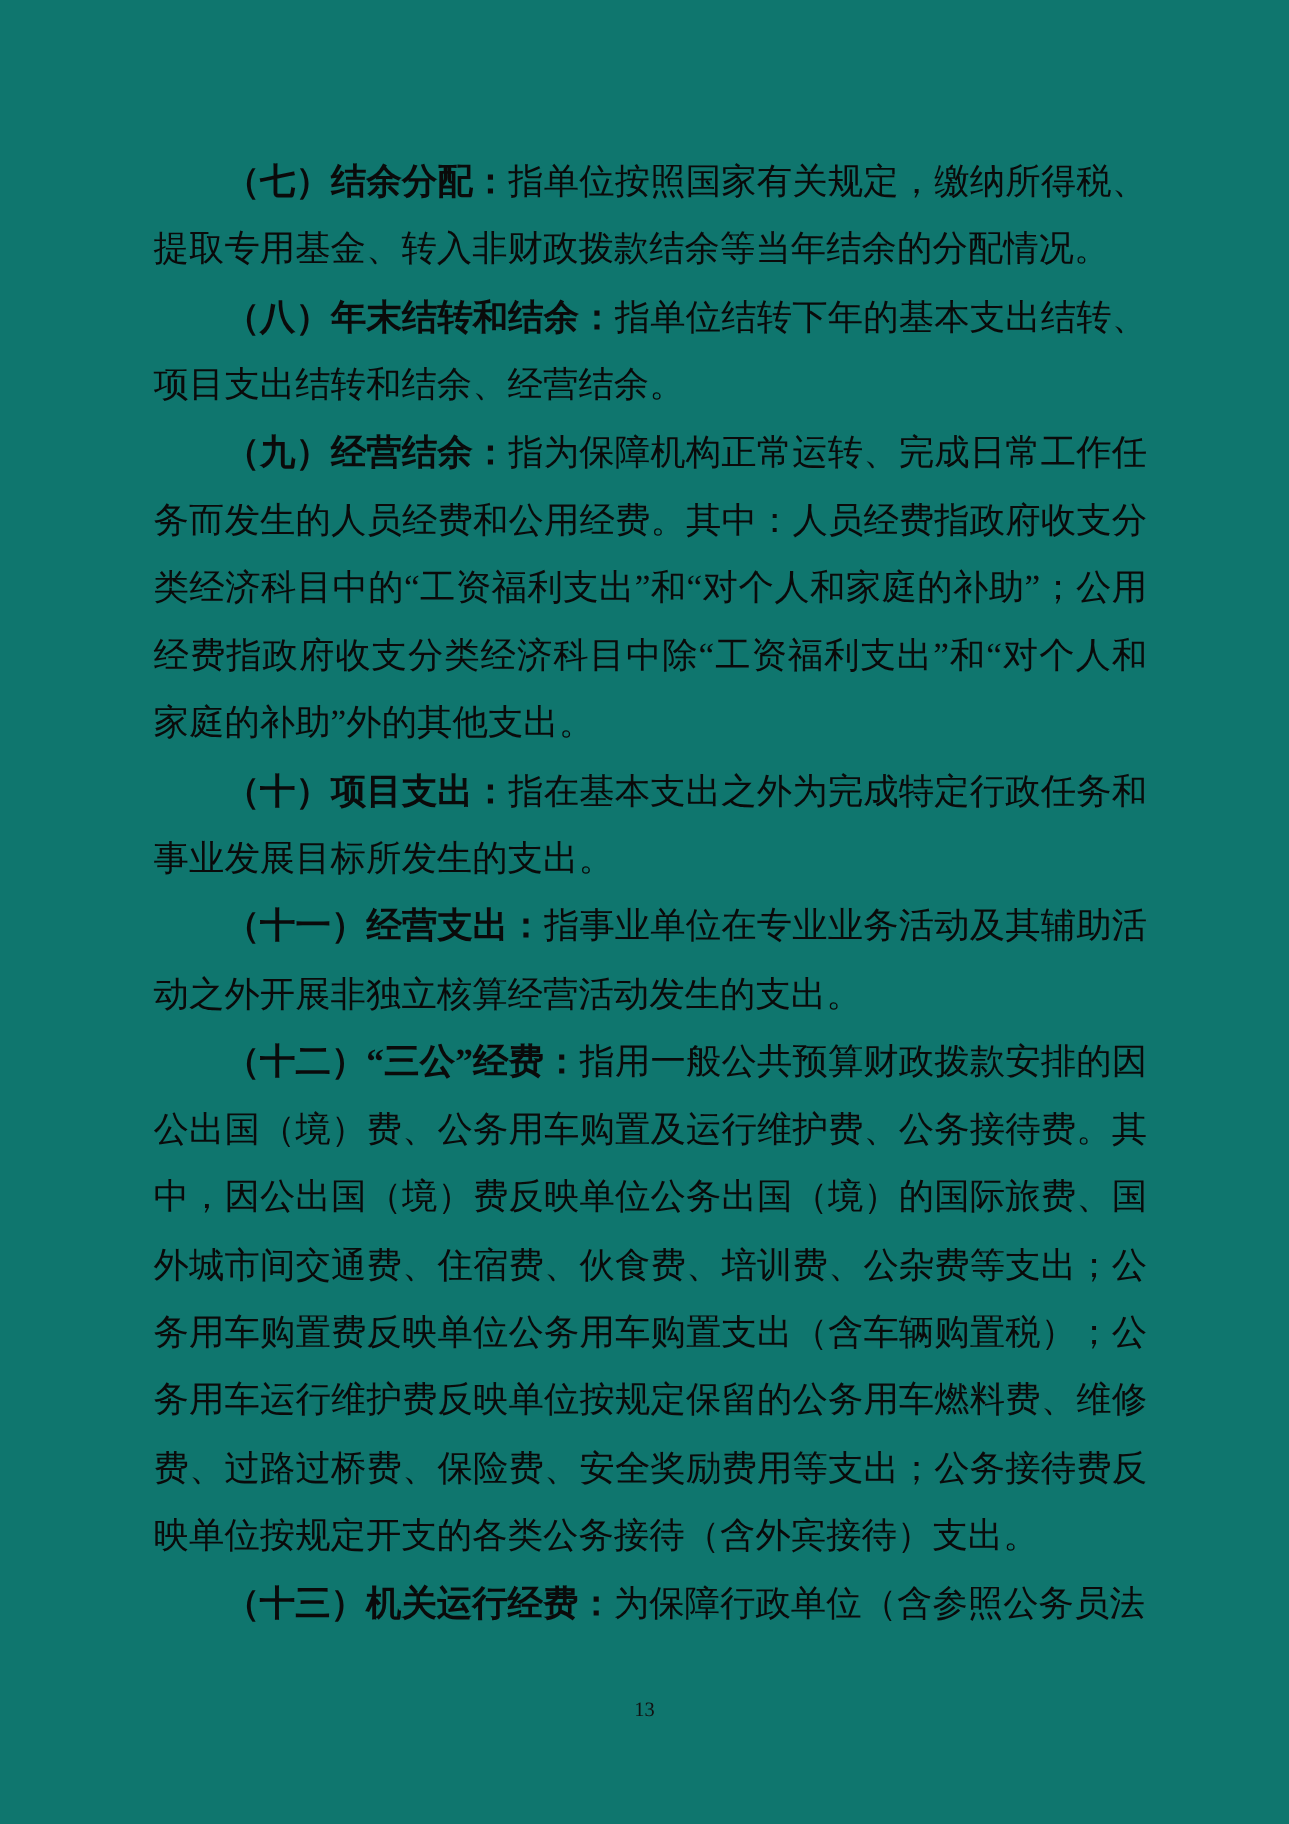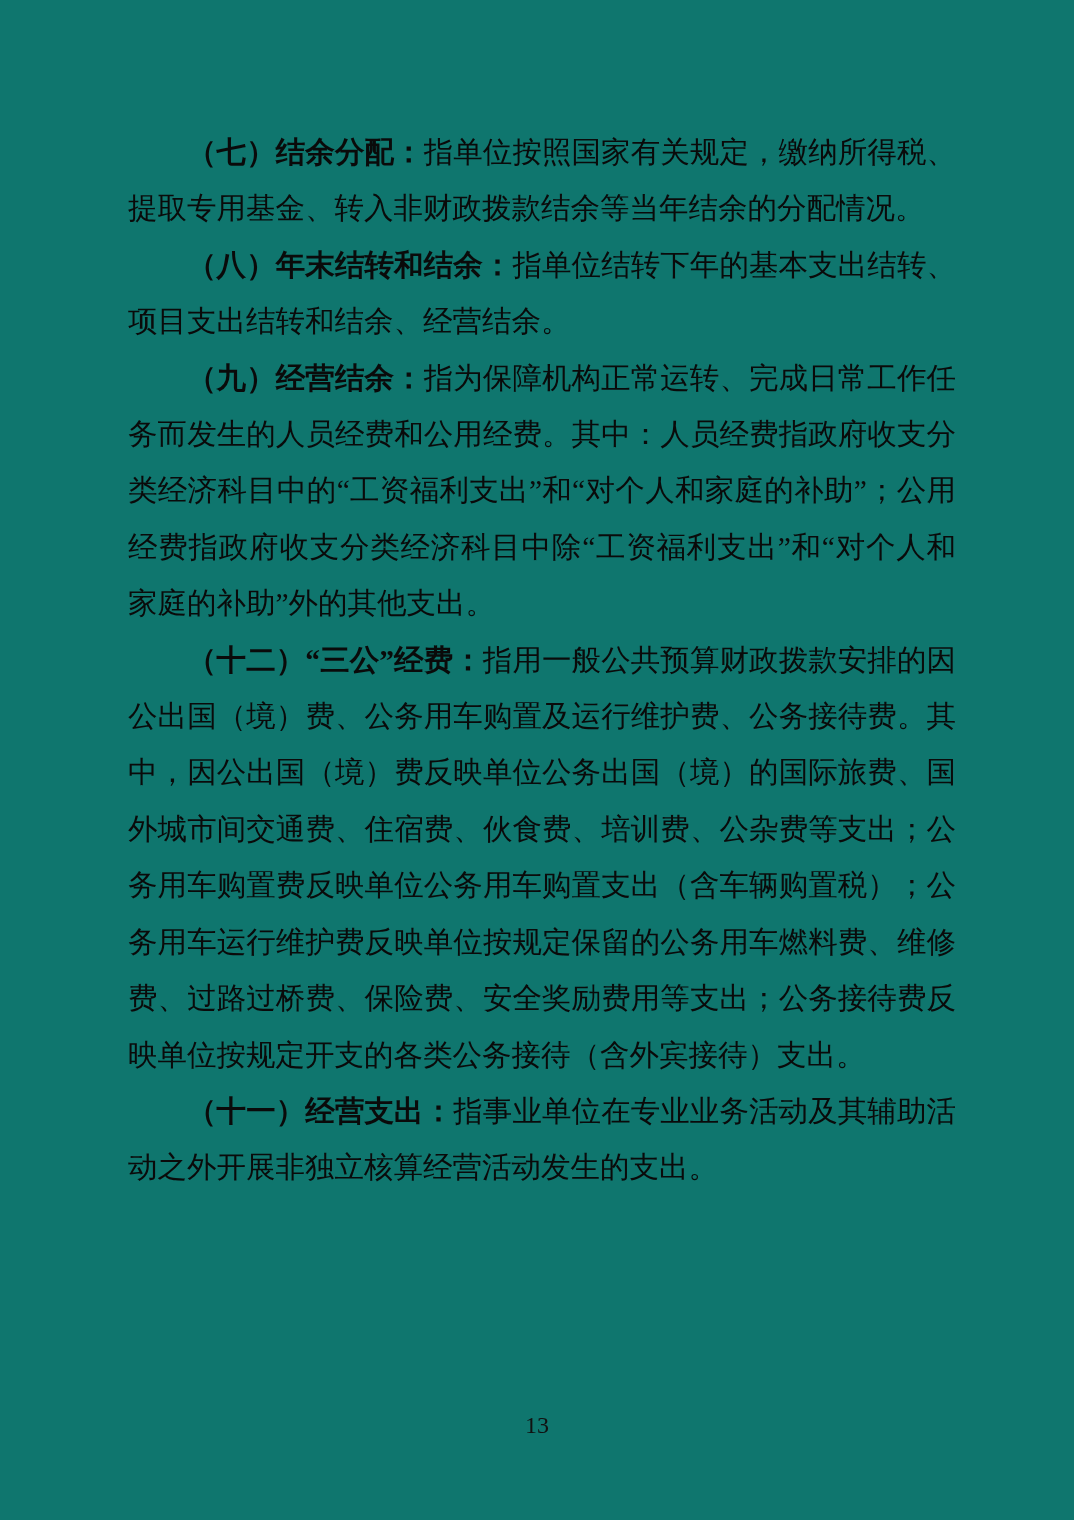--- a/index.html
+++ b/index.html
@@ -34,31 +34,33 @@
   }
   .term {
     font-weight: bold;
   }
   .page-number {
     position: absolute;
     left: 0;
     top: 1413px;
     width: 100%;
     text-align: center;
-    font-size: 24px;
+    font-size: 17px;
     line-height: 24px;
     color: #111111;
     font-family: "Liberation Serif", serif;
   }
 </style>
 </head>
 <body>
 
 <div class="page">
   <div class="content">
     <p><span class="term">（七）结余分配：</span><span>指单位按照国家有关规定，缴纳所得税、提取专用基金、转入非财政拨款结余等当年结余的分配情况。</span></p>
     <p><span class="term">（八）年末结转和结余：</span><span>指单位结转下年的基本支出结转、项目支出结转和结余、经营结余。</span></p>
     <p><span class="term">（九）经营结余：</span><span>指为保障机构正常运转、完成日常工作任务而发生的人员经费和公用经费。其中：人员经费指政府收支分类经济科目中的“工资福利支出”和“对个人和家庭的补助”；公用经费指政府收支分类经济科目中除“工资福利支出”和“对个人和家庭的补助”外的其他支出。</span></p>
+    <p><span class="term">（十）项目支出：</span><span>指在基本支出之外为完成特定行政任务和事业发展目标所发生的支出。</span></p>
+    <p><span class="term">（十一）经营支出：</span><span>指事业单位在专业业务活动及其辅助活动之外开展非独立核算经营活动发生的支出。</span></p>
     <p><span class="term">（十二）“三公”经费：</span><span>指用一般公共预算财政拨款安排的因公出国（境）费、公务用车购置及运行维护费、公务接待费。其中，因公出国（境）费反映单位公务出国（境）的国际旅费、国外城市间交通费、住宿费、伙食费、培训费、公杂费等支出；公务用车购置费反映单位公务用车购置支出（含车辆购置税）；公务用车运行维护费反映单位按规定保留的公务用车燃料费、维修费、过路过桥费、保险费、安全奖励费用等支出；公务接待费反映单位按规定开支的各类公务接待（含外宾接待）支出。</span></p>
-    <p><span class="term">（十一）经营支出：</span><span>指事业单位在专业业务活动及其辅助活动之外开展非独立核算经营活动发生的支出。</span></p>
+    <p><span class="term">（十三）机关运行经费：</span><span>为保障行政单位（含参照公务员法</span></p>
   </div>
   <div class="page-number">13</div>
 </div>
 
 </body></html>

